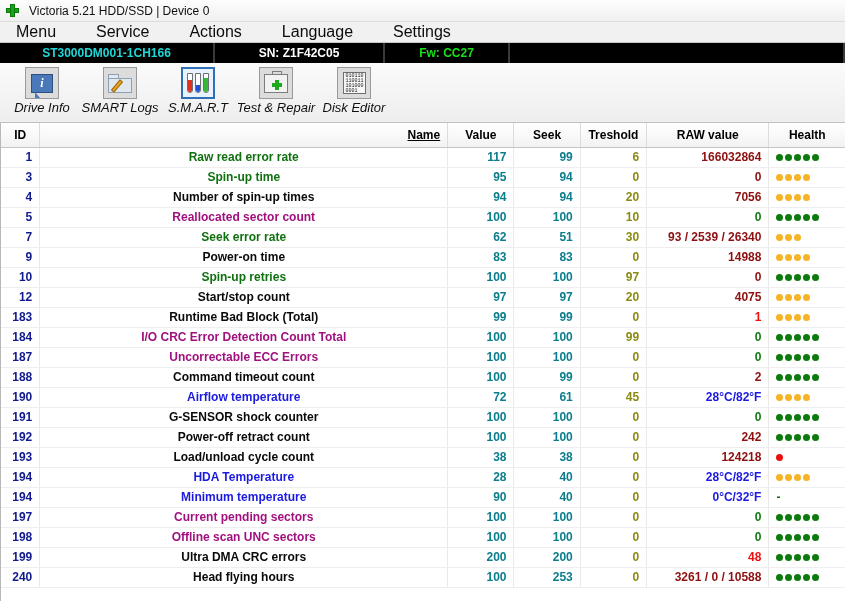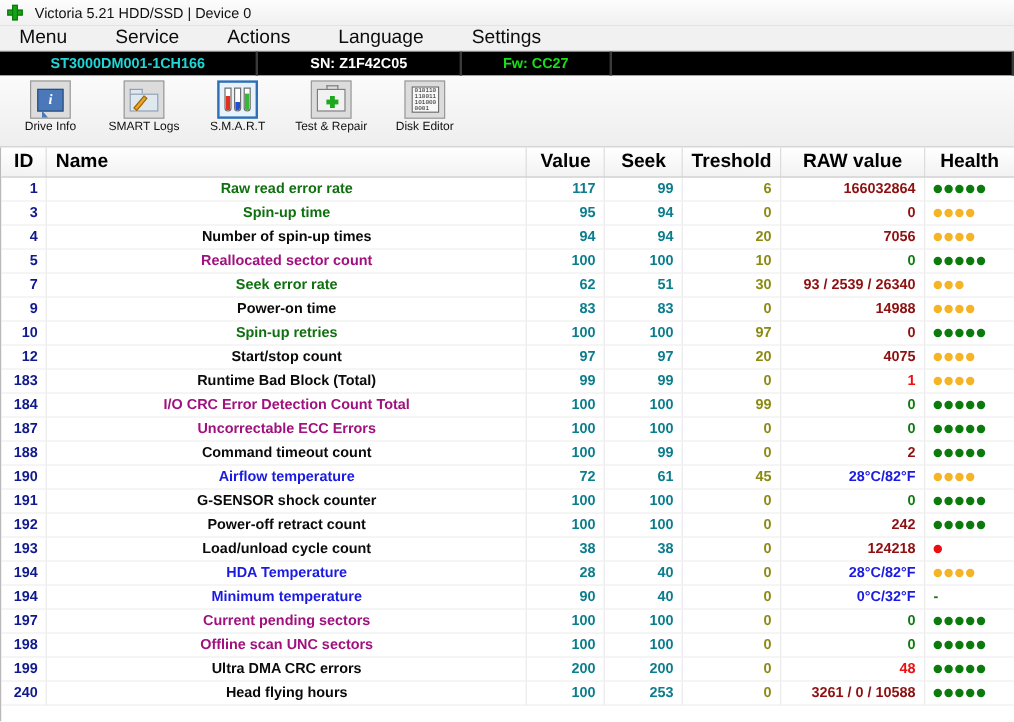--- a/index.html
+++ b/index.html
@@ -79,21 +79,21 @@
     display: flex; align-items: center; justify-content: center;
     margin-bottom: 1px; position: relative;
     background: #dcdcdc;
     border: 1px solid #9a9a9a;
   }
   .tbtn.active .ico {
     background: #e8f2fc;
     border: 2px solid #2f6fb5;
   }
   .tbtn .lbl {
-    font-size: 10px; color: #101010; white-space: nowrap;
+    font-size: 13px; color: #101010; white-space: nowrap; font-style: italic;
   }
 
   
   .ic-info {
     width: 22px; height: 19px; background: #4a78b8;
     border: 1px solid #2c4f80; position: relative;
     color: #ffffff; font-size: 12px; font-weight: bold; font-style: italic;
     display: flex; align-items: center; justify-content: center;
     font-family: "Liberation Serif", serif;
   }
@@ -162,39 +162,39 @@
     border-left: 1px solid #b8b8b8;
   }
   table#smart {
     width: 845px; border-collapse: collapse;
     font-size: 12px; font-weight: bold;
   }
   table#smart thead th {
     background: linear-gradient(#ffffff, #f2f2f2);
     border-bottom: 1px solid #c6c6c6;
     border-right: 1px solid #dcdcdc;
-    height: 24px; font-size: 16px; font-weight: bold; color: #000000;
+    height: 24px; font-size: 12px; font-weight: bold; color: #000000;
     padding: 0 7px; white-space: nowrap;
   }
   table#smart tbody td {
     height: 19px; padding: 0 7px;
     border-bottom: 1px solid #eeeeee;
     border-right: 1px solid #eaeaea;
     white-space: nowrap; overflow: hidden;
   }
   .c-id    { width: 38px;  text-align: right; color: #101a8c; }
   .c-name  { width: 400px; text-align: center; }
   .c-val   { width: 65px;  text-align: right; color: #0b7d8c; }
   .c-wor   { width: 65px;  text-align: right; color: #0b7d8c; }
   .c-thr   { width: 62px;  text-align: right; color: #8a8a12; }
   .c-raw   { width: 120px; text-align: right; }
   .c-hp    { width: 75px;  text-align: left; border-right: none; }
 
   th.c-id, th.c-name { text-align: center; }
-  th.c-name { text-align: left; padding-left: 45px; }
+  th.c-name { text-align: right; padding-left: 45px; text-decoration: underline; }
   th.c-val, th.c-wor, th.c-thr, th.c-raw, th.c-hp { text-align: center; }
   th.c-hp { text-align: center; }
 
   
   .n-green  { color: #107010; }
   .n-black  { color: #0a0a0a; }
   .n-purple { color: #a0107e; }
   .n-blue   { color: #1a1ae0; }
   
   .r-dred  { color: #8e1010; }

